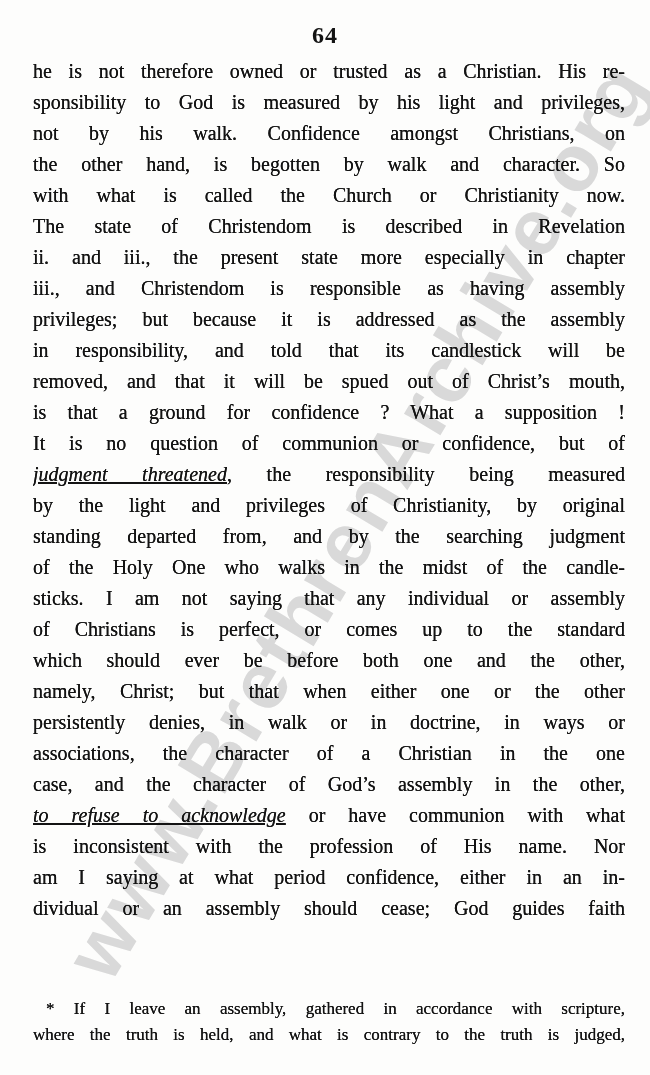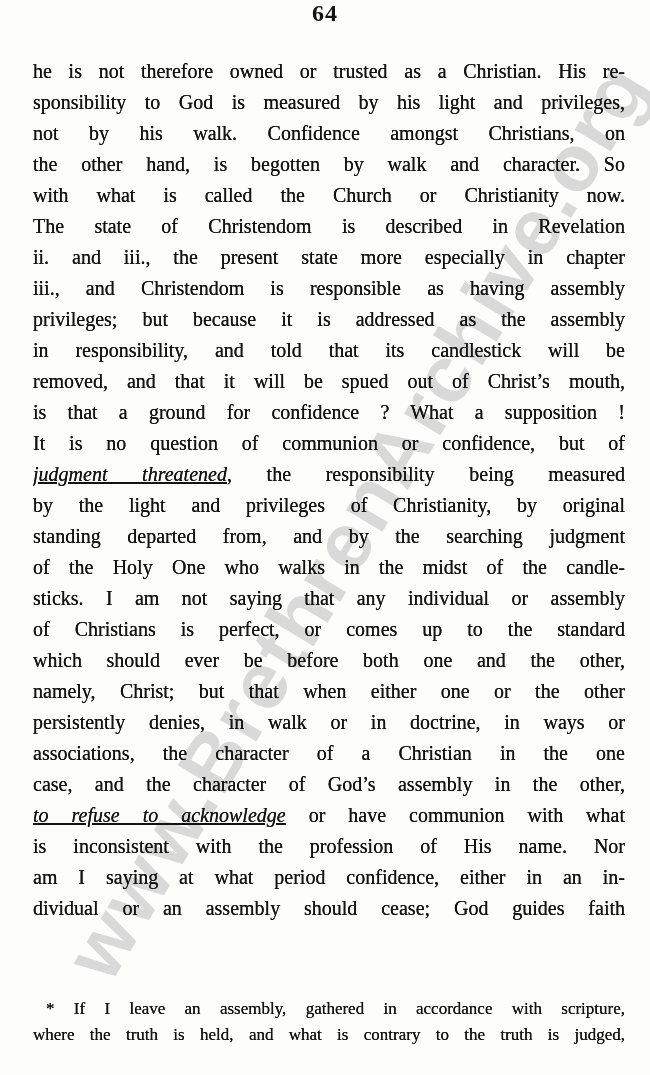--- a/index.html
+++ b/index.html
@@ -23,21 +23,21 @@
     font-weight: 700;
     font-size: 80px;
     letter-spacing: 3px;
     white-space: nowrap;
     z-index: 0;
     user-select: none;
   }
 
   .page-number {
     position: absolute;
-    top: 0;
+    top: 22px;
     left: 0;
     width: 650px;
     text-align: center;
     font-size: 24px;
     font-weight: 700;
     letter-spacing: 1px;
     z-index: 1;
   }
 
   .body-text {

